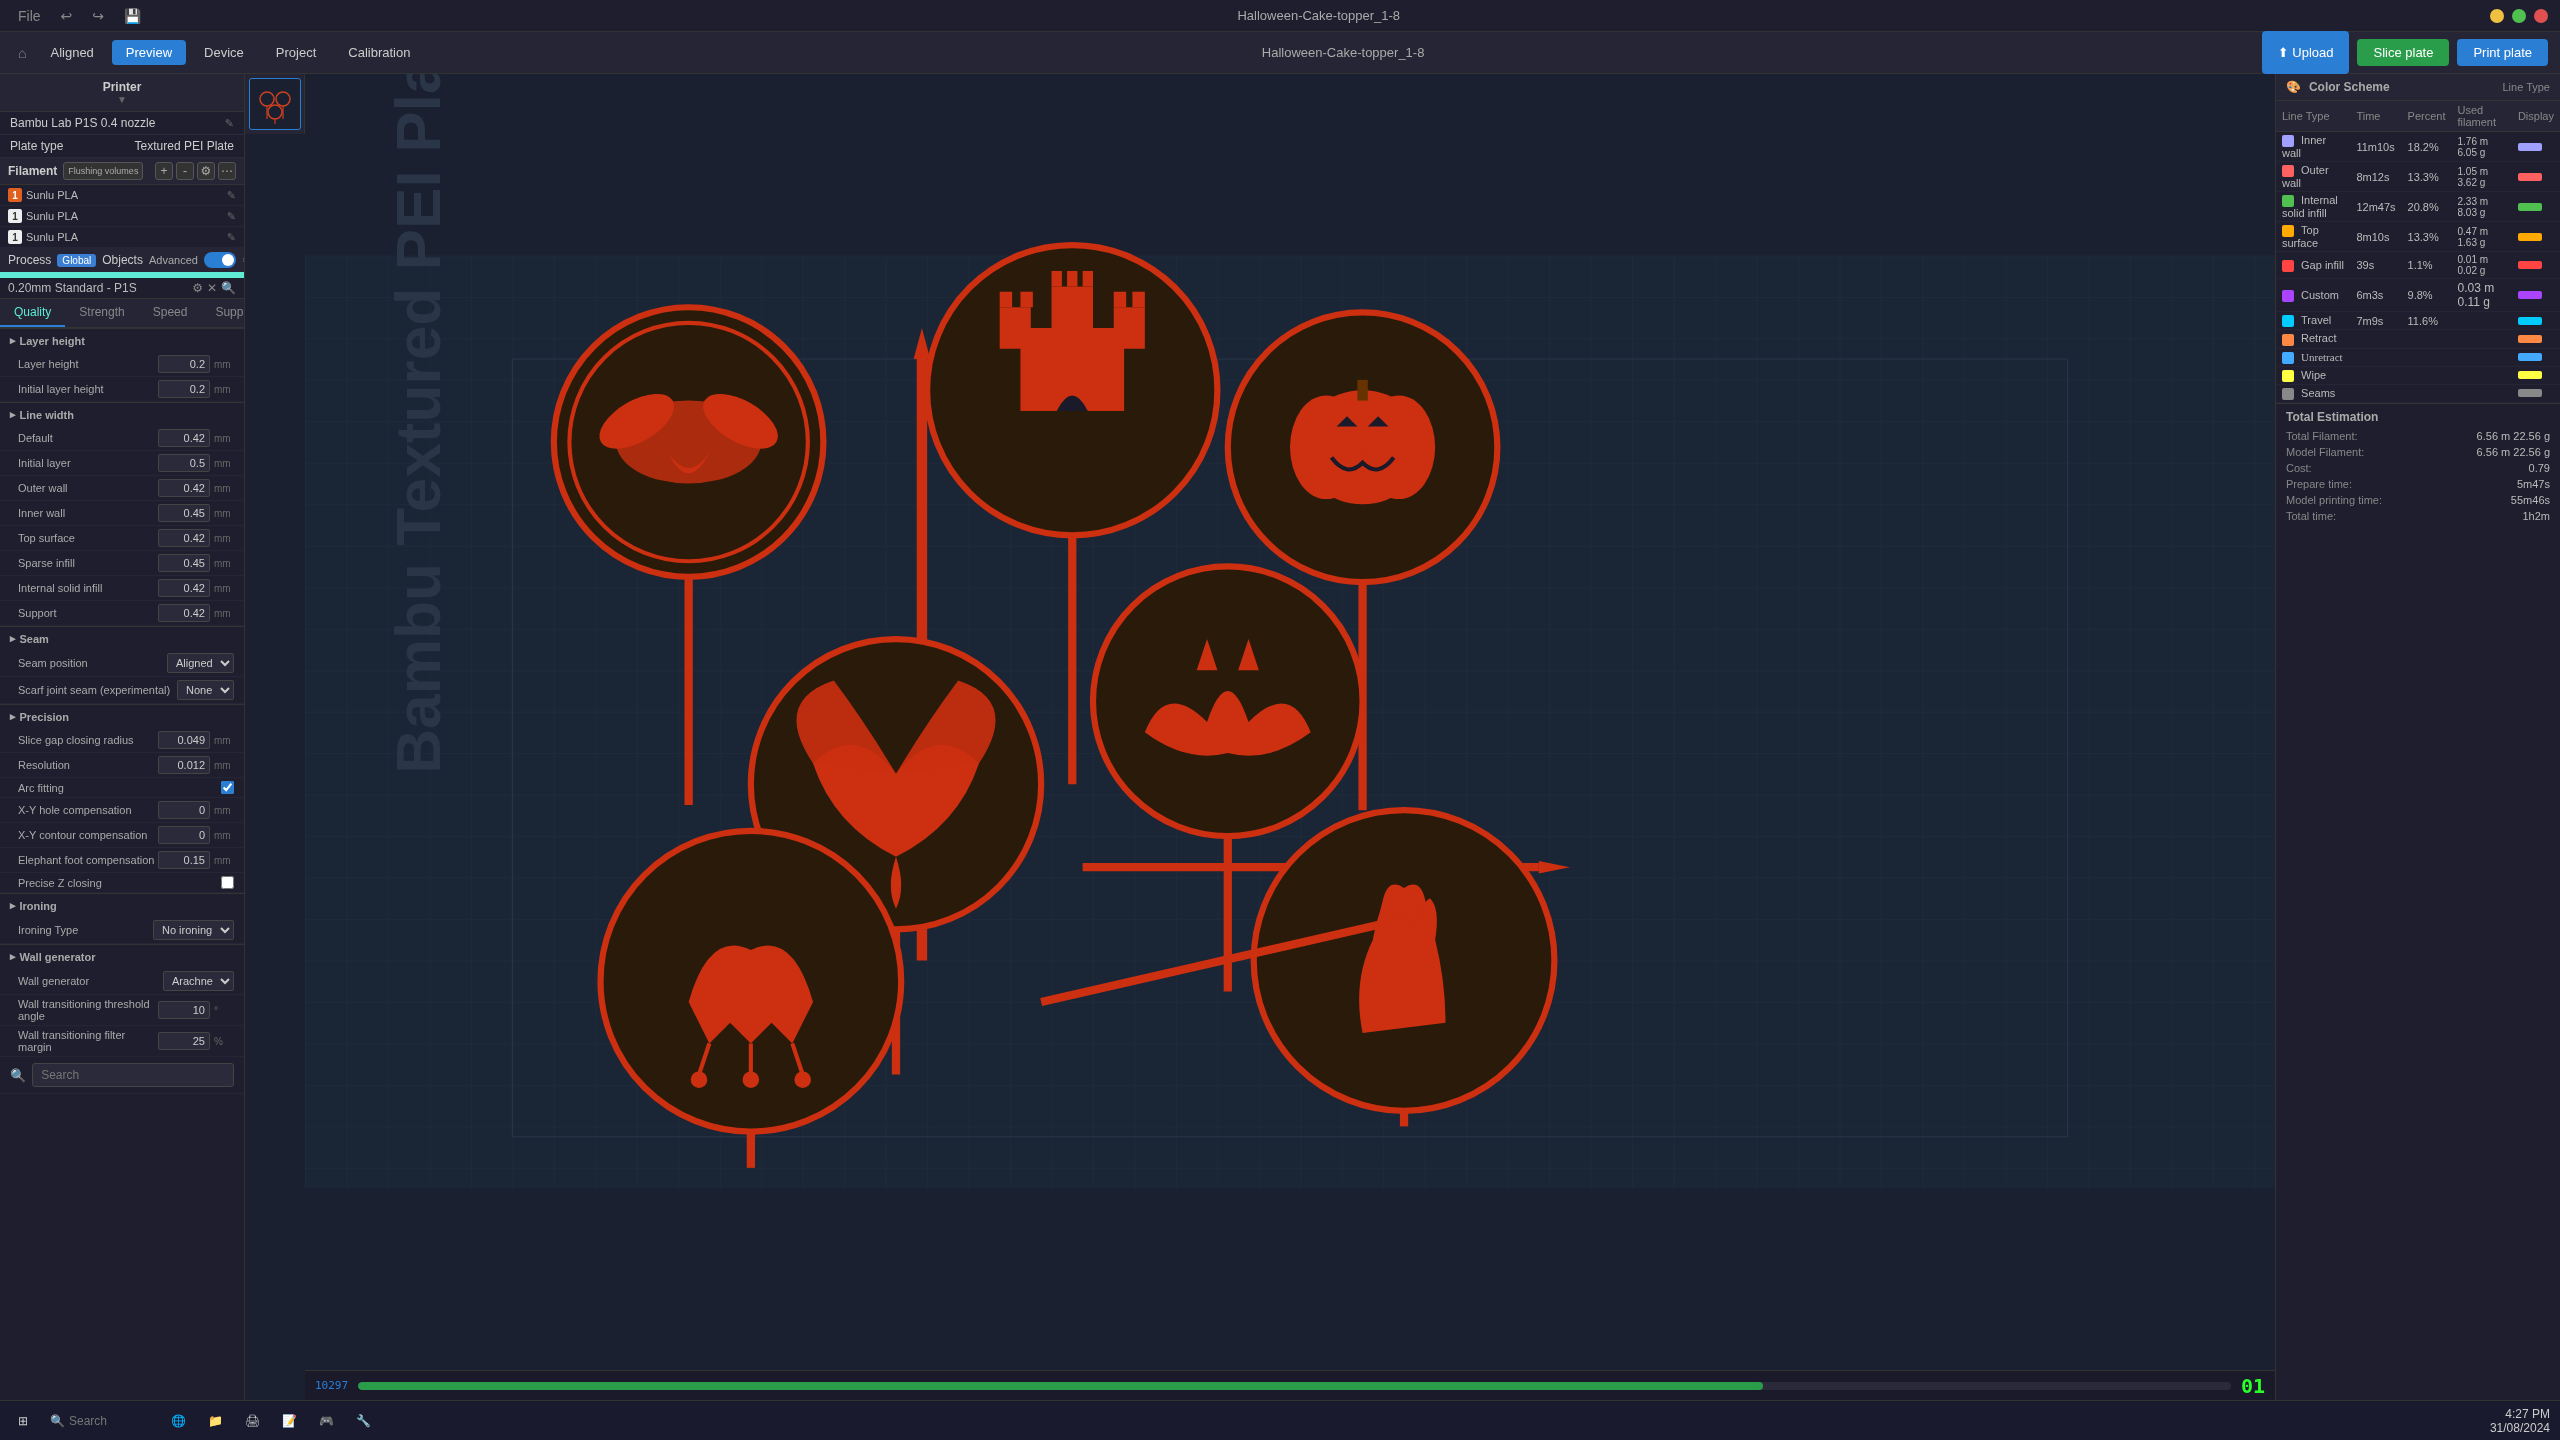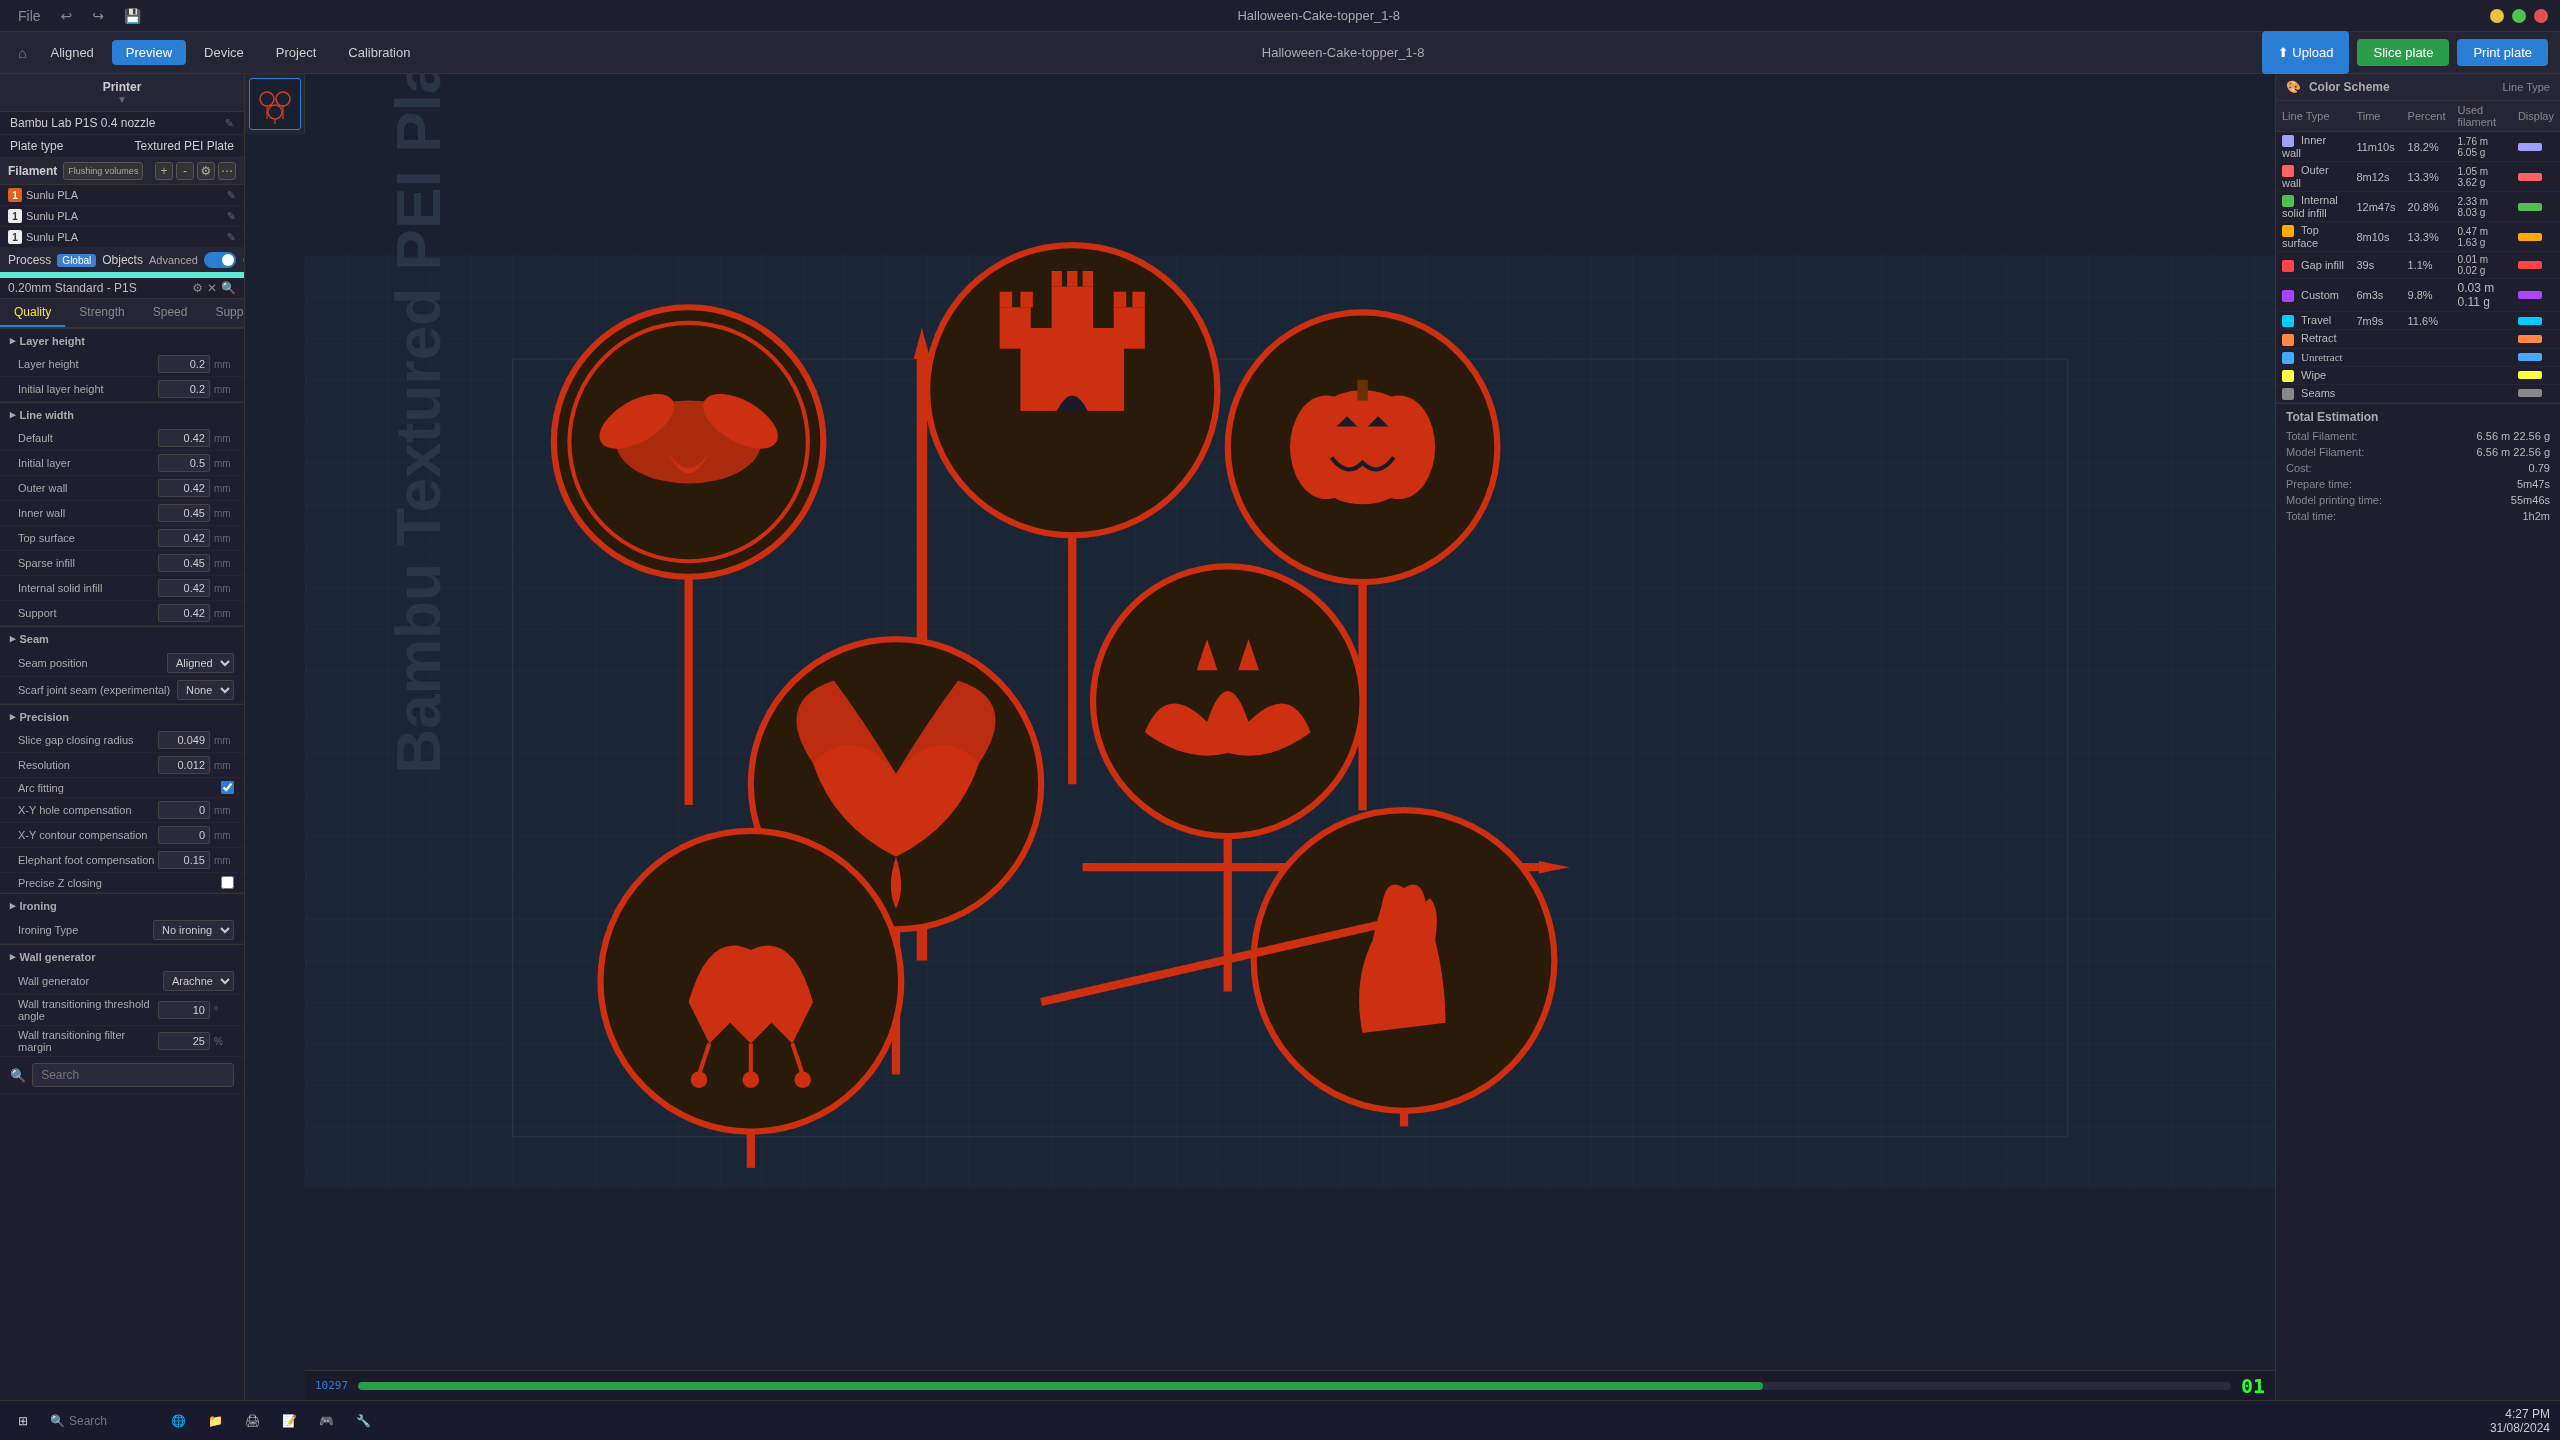--- a/index.html
+++ b/index.html
@@ -116,21 +116,21 @@
       border-bottom: 1px solid #333;
     }
     .tab {
       padding: 6px 14px;
       font-size: 12px;
       color: #888;
       cursor: pointer;
       border-bottom: 2px solid transparent;
     }
     .tab.active {
-      color: #fde047;
+      color: #5eead4;
       border-bottom: 2px solid #2a7fd4;
     }
 
     
     .setting-group-header {
       padding: 5px 10px;
       font-size: 11px;
       font-weight: bold;
       color: #aaa;
       background: #1e1e2e;

